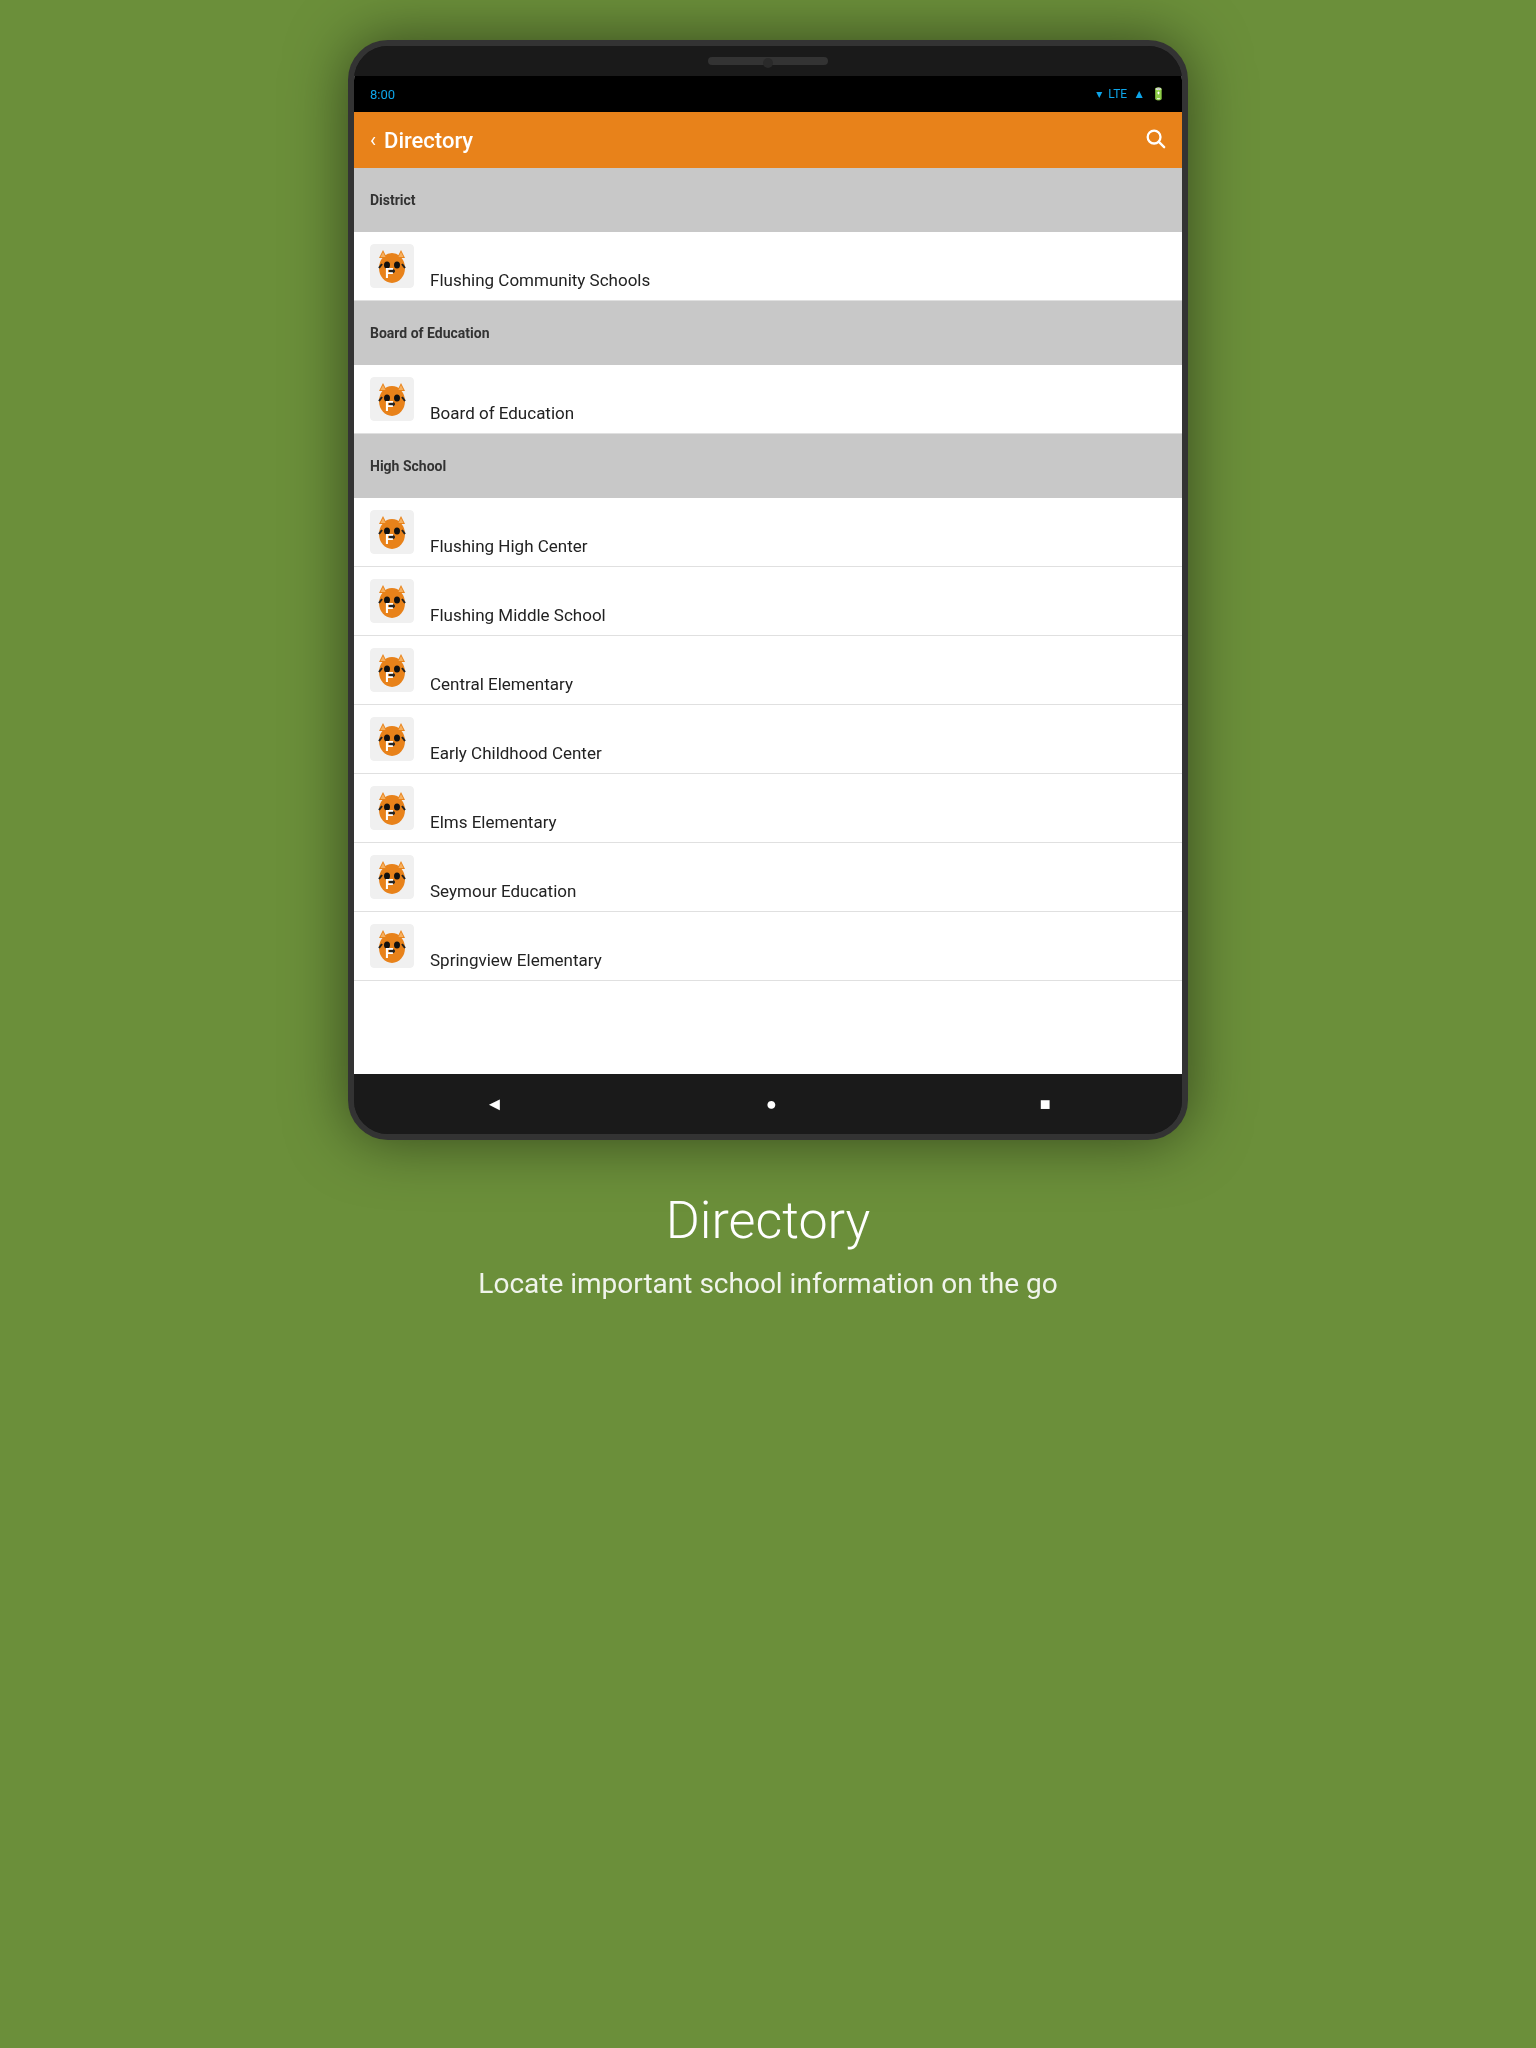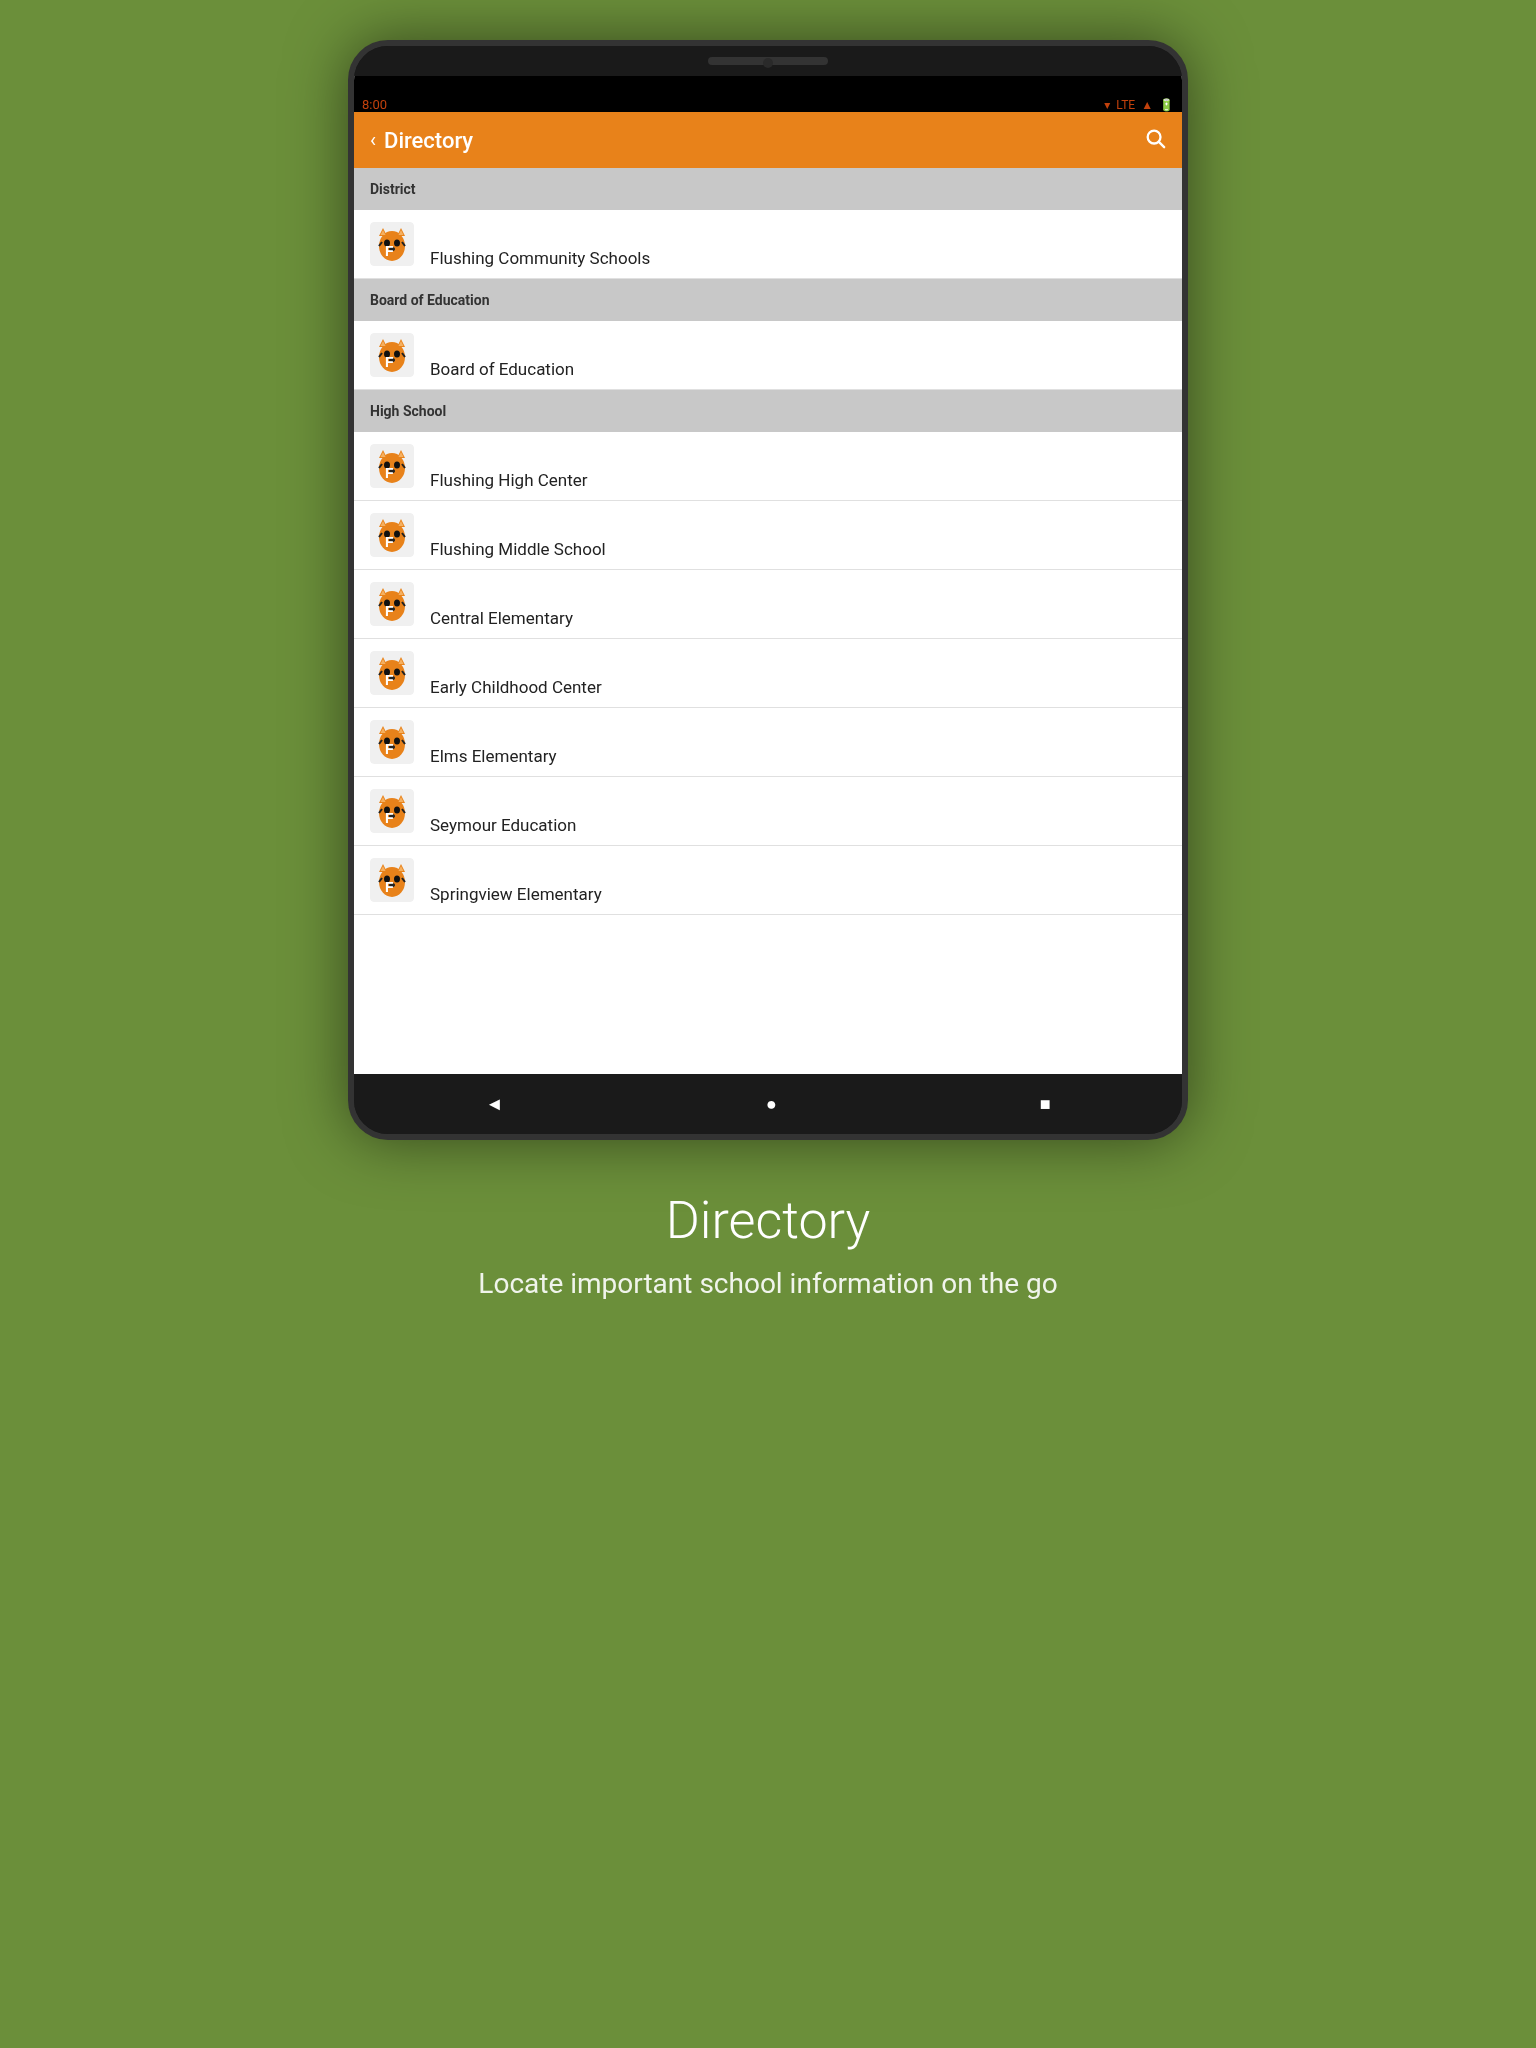--- a/index.html
+++ b/index.html
@@ -61,23 +61,23 @@
       background: #fff;
       overflow: hidden;
     }
 
     .status-bar {
       width: 100%;
       height: 36px;
       background: #000;
       display: flex;
       justify-content: space-between;
-      align-items: flex-end;
-      padding: 0 8px;
-      color: #c2410c;
+      align-items: center;
+      padding: 0 16px;
+      color: #0ea5e9;
       font-size: 13px;
     }
 
     .status-right {
       display: flex;
       align-items: center;
       gap: 6px;
       font-size: 12px;
     }
 
@@ -121,21 +121,21 @@
 
     .list-container {
       width: 100%;
       overflow-y: auto;
       background: #fff;
       height: calc(100% - 92px);
     }
 
     .section-header {
       background: #c8c8c8;
-      padding: 13px 16px;
+      padding: 24px 16px;
       font-size: 14px;
       font-weight: bold;
       color: #333;
     }
 
     .list-item {
       display: flex;
       align-items: center;
       padding: 10px 16px;
       border-bottom: 1px solid #e0e0e0;

